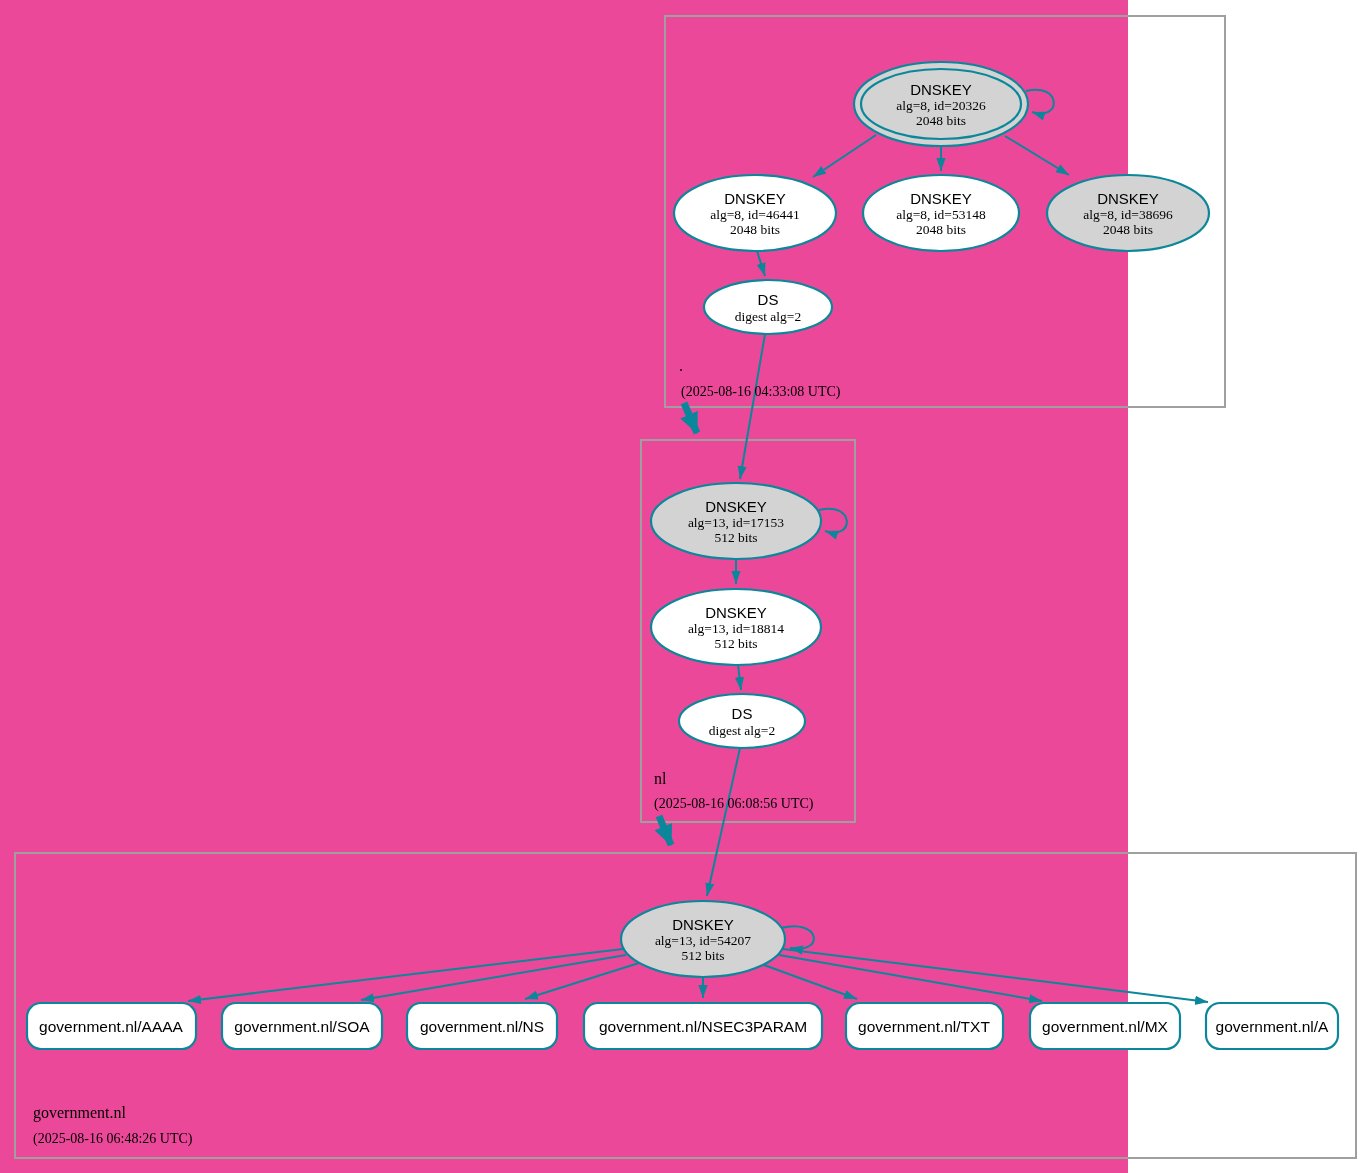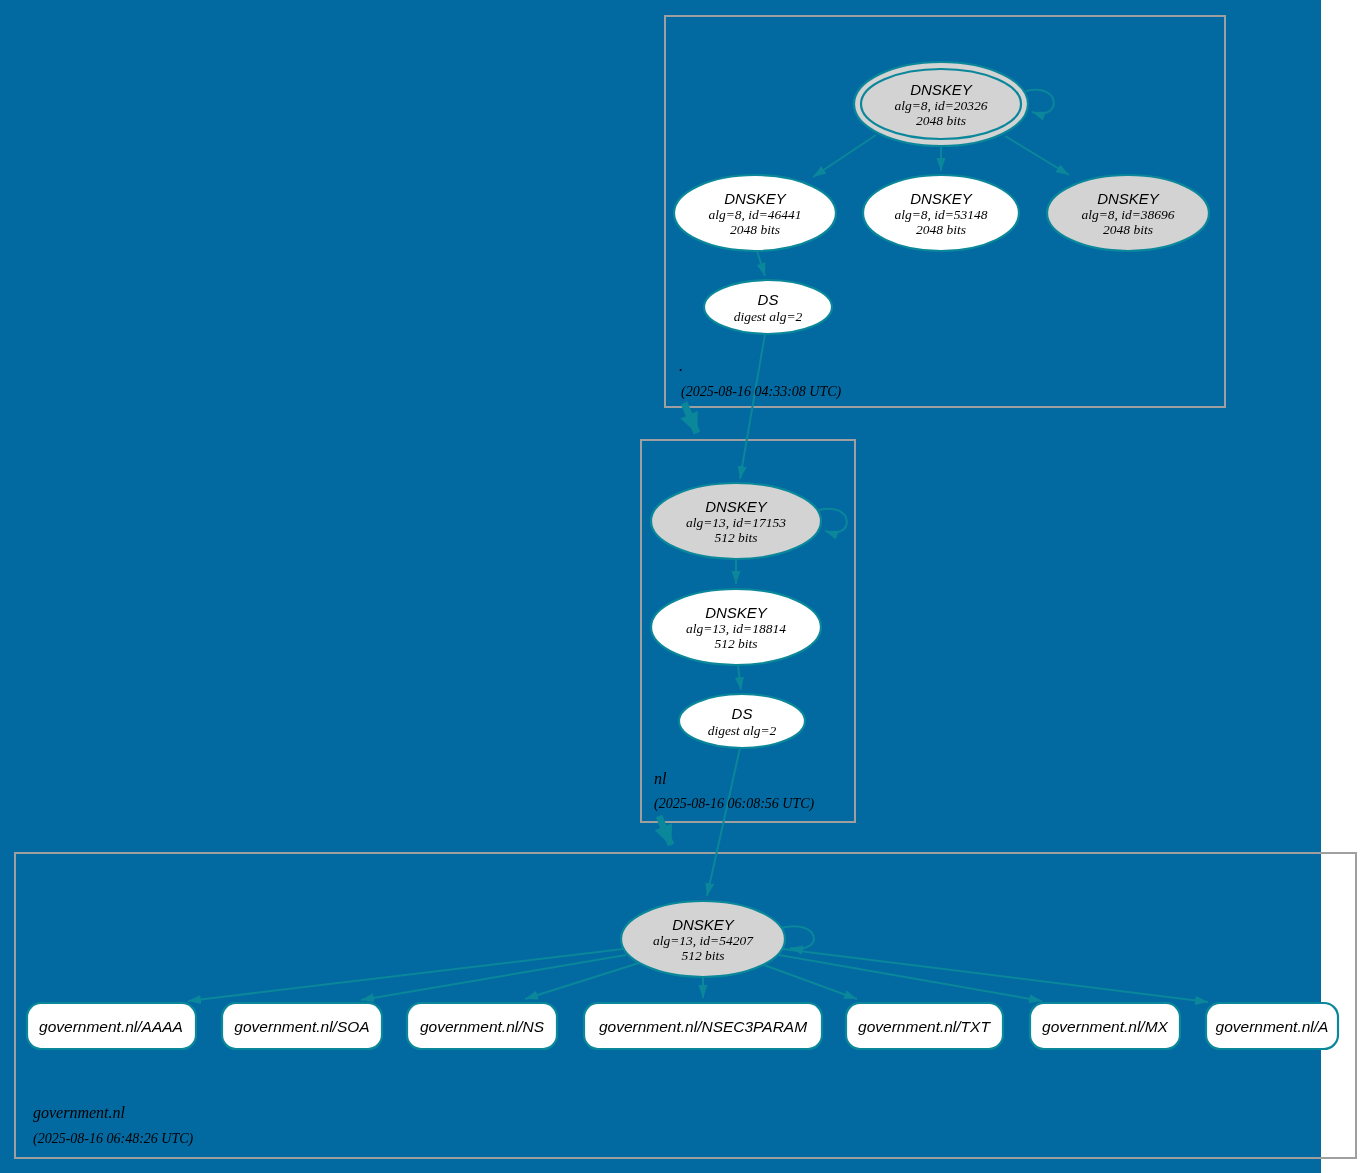--- a/index.html
+++ b/index.html
@@ -3,21 +3,21 @@
 <meta charset="utf-8">
 <style>
   :root{
     --edge:#0a879a;
     --ksk-fill:#d3d3d3;
     --node-fill:#ffffff;
     --box-border:#9f9f9f;
     --text:#000000;
   }
   html,body{margin:0;padding:0;background:#ffffff;}
-  .canvas{width:1321px;height:1173px;position:relative;background:#0369a1;font-style:italic;}
+  .canvas{width:1128px;height:1173px;position:relative;background:#ec4899;}
   svg{display:block;}
   .zone-box{fill:none;stroke:var(--box-border);stroke-width:2;}
   .edge{stroke:var(--edge);stroke-width:2;fill:none;}
   .edge-thick{stroke:var(--edge);stroke-width:7;fill:none;}
   .node-ell{stroke:var(--edge);stroke-width:2.2;}
   .fill-gray{fill:var(--ksk-fill);}
   .fill-white{fill:var(--node-fill);}
   .fill-none{fill:none;}
   .rrset-box{fill:var(--node-fill);stroke:var(--edge);stroke-width:2.2;}
   .node-title{font-family:"Liberation Sans",sans-serif;font-size:15px;fill:var(--text);text-anchor:middle;}

